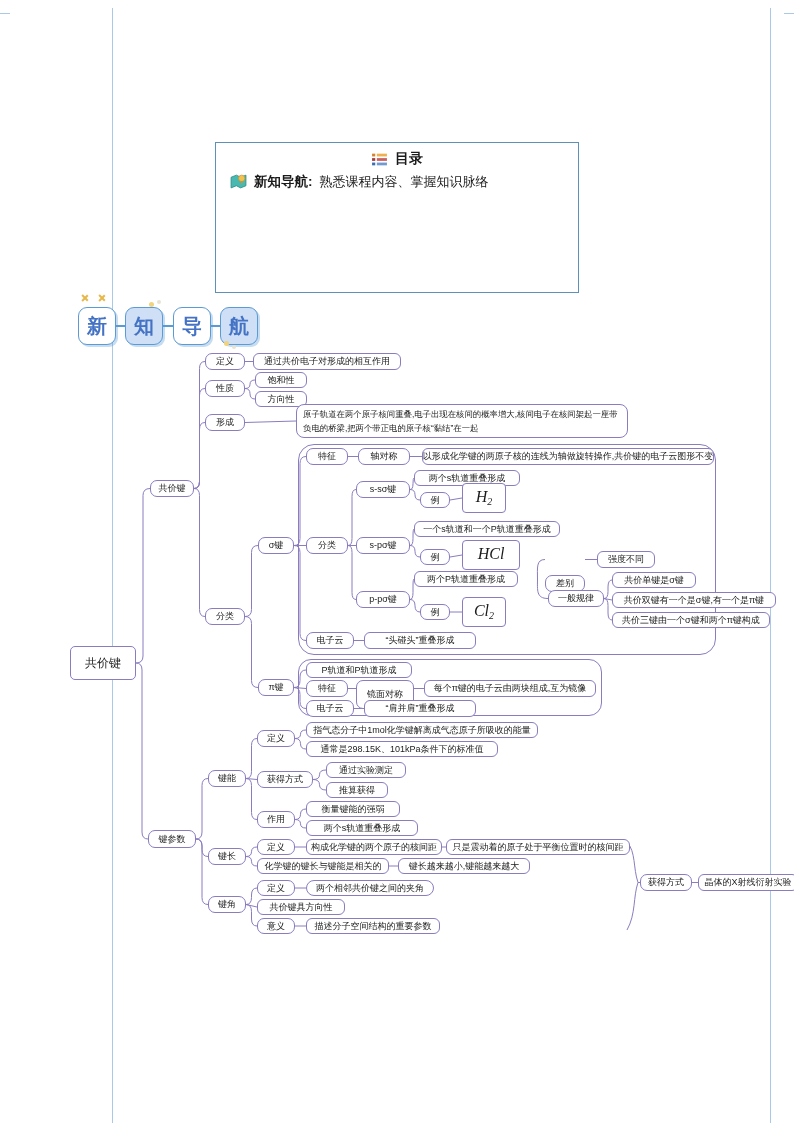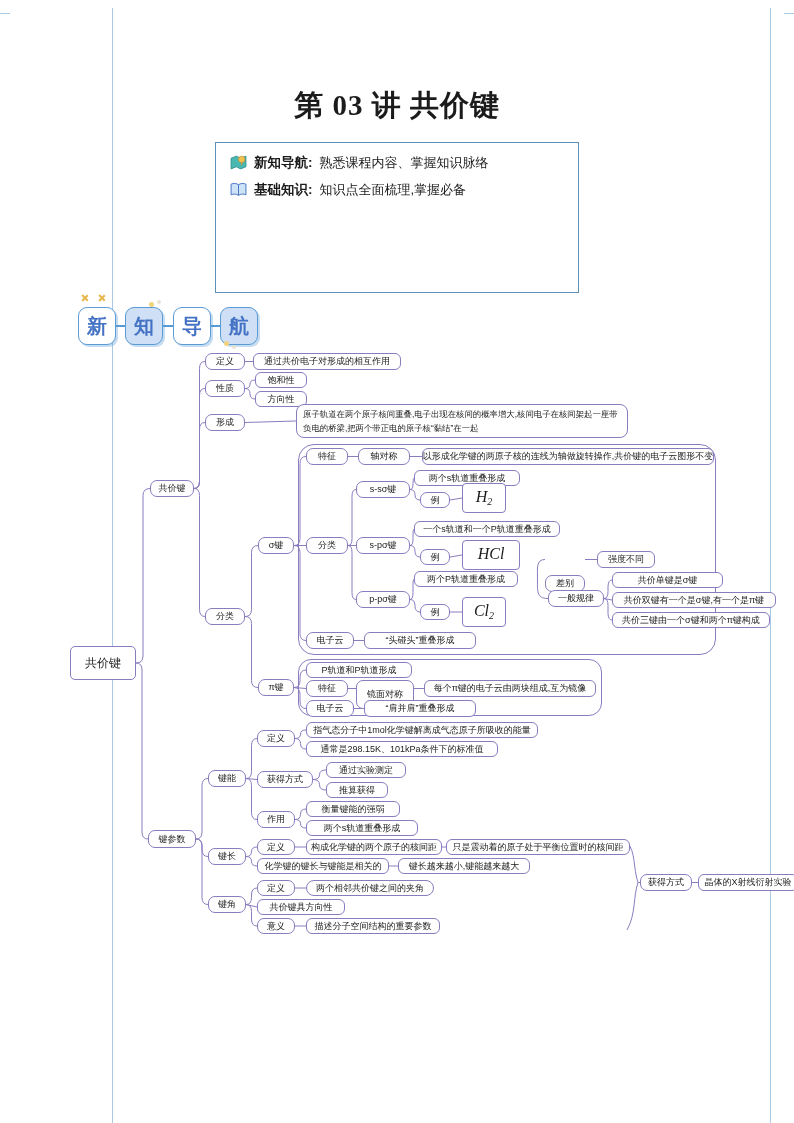--- a/index.html
+++ b/index.html
@@ -45,40 +45,42 @@
 </head>
 <body>
 
 <div id="canvas">
 
   <div class="mline" style="left:112px;top:8px;width:1px;height:1115px;"></div>
   <div class="mline" style="left:770px;top:8px;width:1px;height:1115px;"></div>
   <div class="mline" style="left:0;top:13px;width:10px;height:1px;"></div>
   <div class="mline" style="left:784px;top:13px;width:10px;height:1px;"></div>
 
-  <div class="title">第 03 讲 共价键</div>
 
   <div class="tocbox">
-    <div style="margin-top:6px;">
+    <div class="tochead">
+      <svg class="ticon" viewBox="0 0 16 16">
+        <rect x="1" y="2.5" width="3" height="2.6" fill="#d9822b"></rect>
+          <rect x="5.5" y="2.5" width="9.5" height="2.6" fill="#f0b050"></rect>
+        <rect x="1" y="6.7" width="3" height="2.6" fill="#a33c3c"></rect>
+          <rect x="5.5" y="6.7" width="9.5" height="2.6" fill="#c96060"></rect>
+        <rect x="1" y="10.9" width="3" height="2.6" fill="#3b6fb5"></rect>
+          <rect x="5.5" y="10.9" width="9.5" height="2.6" fill="#6f9bd0"></rect>
+      </svg>
+      <span>目录</span>
+    </div>
+    <div style="">
       <div class="tocrow">
         <svg class="ticon" viewBox="0 0 16 16">
           <path d="M1 4 L6 2 L10 4 L15 2 V12 L10 14 L6 12 L1 14 Z" fill="#49b8b0" stroke="#2e8f88" stroke-width="0.8"></path>
           <circle cx="11" cy="5" r="3" fill="#f2c14e" stroke="#c8963a" stroke-width="0.7"></circle>
           <rect x="10.4" y="7.5" width="1.2" height="3" fill="#c8963a"></rect>
         </svg>
         <b>新知导航:</b>
           <span>熟悉课程内容、掌握知识脉络</span>
-      </div>
-      <div class="tocrow">
-        <svg class="ticon" viewBox="0 0 16 16">
-          <path d="M1 3 C3 2 6 2 8 3.5 C10 2 13 2 15 3 V13 C13 12 10 12 8 13.5 C6 12 3 12 1 13 Z" fill="#cfe3f7" stroke="#4472c4" stroke-width="0.9"></path>
-          <line x1="8" y1="3.5" x2="8" y2="13.5" stroke="#4472c4" stroke-width="0.9"></line>
-        </svg>
-        <b>基础知识:</b>
-          <span>知识点全面梳理,掌握必备</span>
       </div>
     </div>
   </div>
 
   <div class="badge" style="left:78px;top:307px;background:#fff;">新</div>
   <div class="badge" style="left:125px;top:307px;background:#cfe0f6;">知</div>
   <div class="badge" style="left:173px;top:307px;background:#fff;">导</div>
   <div class="badge" style="left:220px;top:307px;background:#cfe0f6;">航</div>
   <div class="bconn" style="left:114px;top:325px;width:12px;"></div>
   <div class="bconn" style="left:161px;top:325px;width:13px;"></div>
@@ -199,21 +201,21 @@
   <div class="formula" id="f-cl2" style="left:462px;top:597px;width:44px;height:30px;">
       <span>Cl</span>
       <sub>2</sub>
     </div>
   <div class="nd" id="n-scloud" style="left:306px;top:632px;width:48px;height:17px;">电子云</div>
   <div class="tx" id="t-scloud" style="left:364px;top:632px;width:112px;height:17px;">“头碰头”重叠形成</div>
 
   <div class="nd" id="n-cha" style="left:545px;top:551px;width:40px;height:17px;margin-top:24px;">差别</div>
   <div class="tx" id="t-cha" style="left:597px;top:551px;width:58px;height:17px;">强度不同</div>
   <div class="nd" id="n-rule" style="left:548px;top:590px;width:56px;height:17px;">一般规律</div>
-  <div class="tx" id="t-rule1" style="left:612px;top:572px;width:111px;height:16px;">共价单键是σ键</div>
+  <div class="tx" id="t-rule1" style="left:612px;top:572px;width:84px;height:16px;">共价单键是σ键</div>
   <div class="tx" id="t-rule2" style="left:612px;top:592px;width:164px;height:16px;">共价双键有一个是σ键,有一个是π键</div>
   <div class="tx" id="t-rule3" style="left:612px;top:612px;width:158px;height:16px;">共价三键由一个σ键和两个π键构成</div>
 
   <div class="nd" id="n-pi" style="left:258px;top:679px;width:36px;height:17px;">π键</div>
   <div class="tx" id="t-piform" style="left:306px;top:662px;width:106px;height:16px;">P轨道和P轨道形成</div>
   <div class="nd" id="n-pifeat" style="left:306px;top:680px;width:42px;height:17px;">特征</div>
   <div class="nd" id="n-mirror" style="left:356px;top:680px;width:58px;height:29px;">镜面对称</div>
   <div class="tx" id="t-mirror" style="left:424px;top:680px;width:172px;height:17px;">每个π键的电子云由两块组成,互为镜像</div>
   <div class="nd" id="n-picloud" style="left:306px;top:700px;width:48px;height:17px;">电子云</div>
   <div class="tx" id="t-picloud" style="left:364px;top:700px;width:112px;height:17px;">“肩并肩”重叠形成</div>

